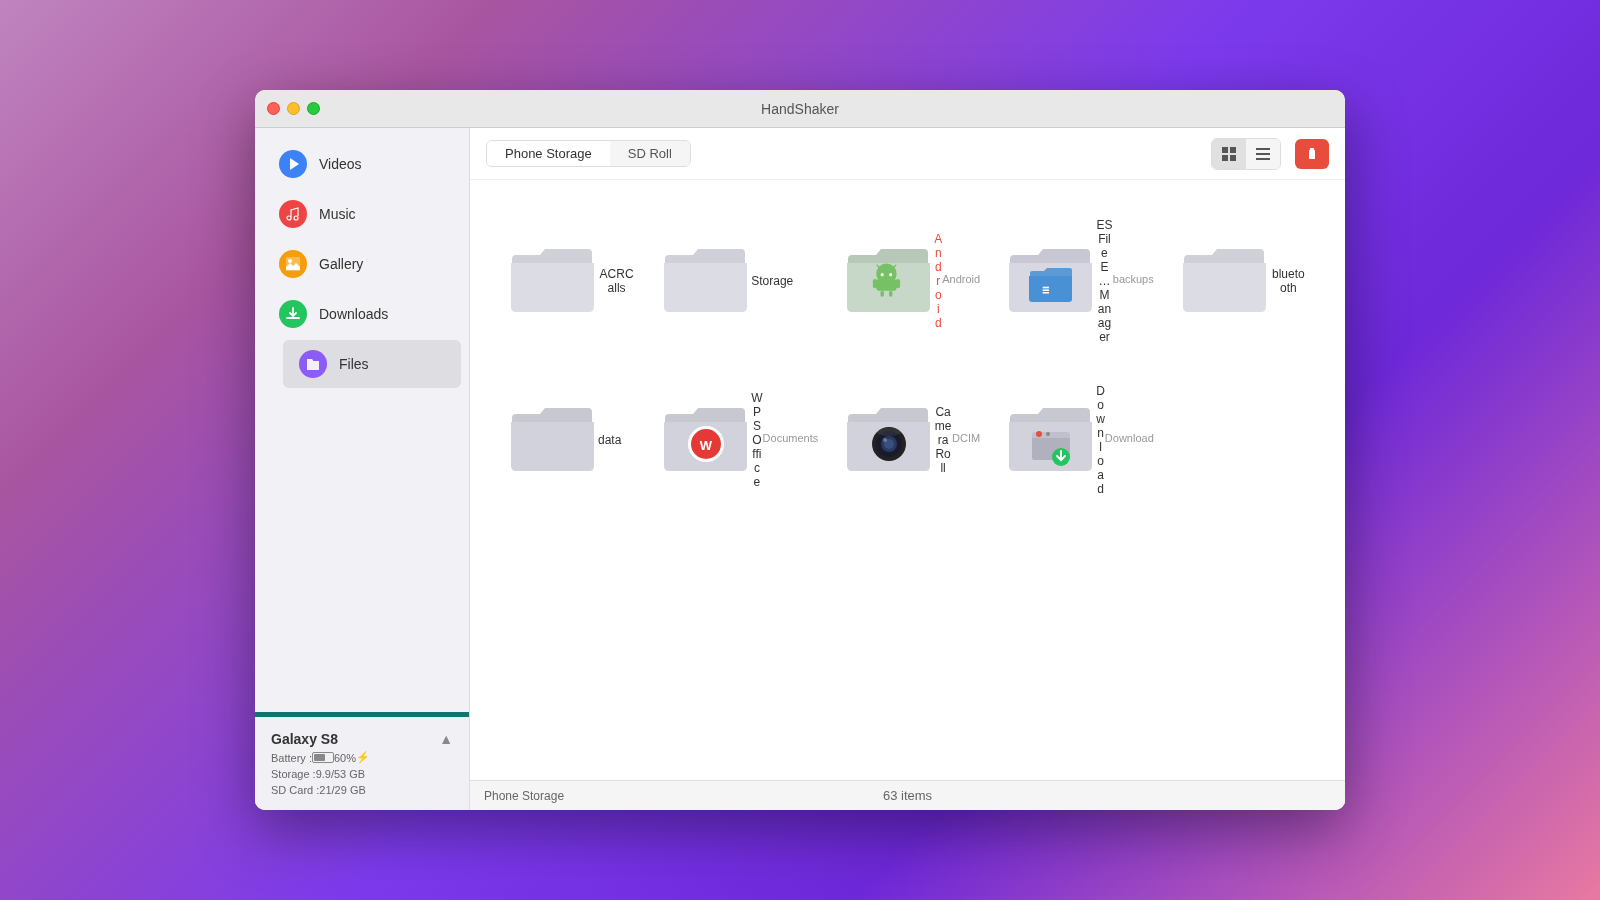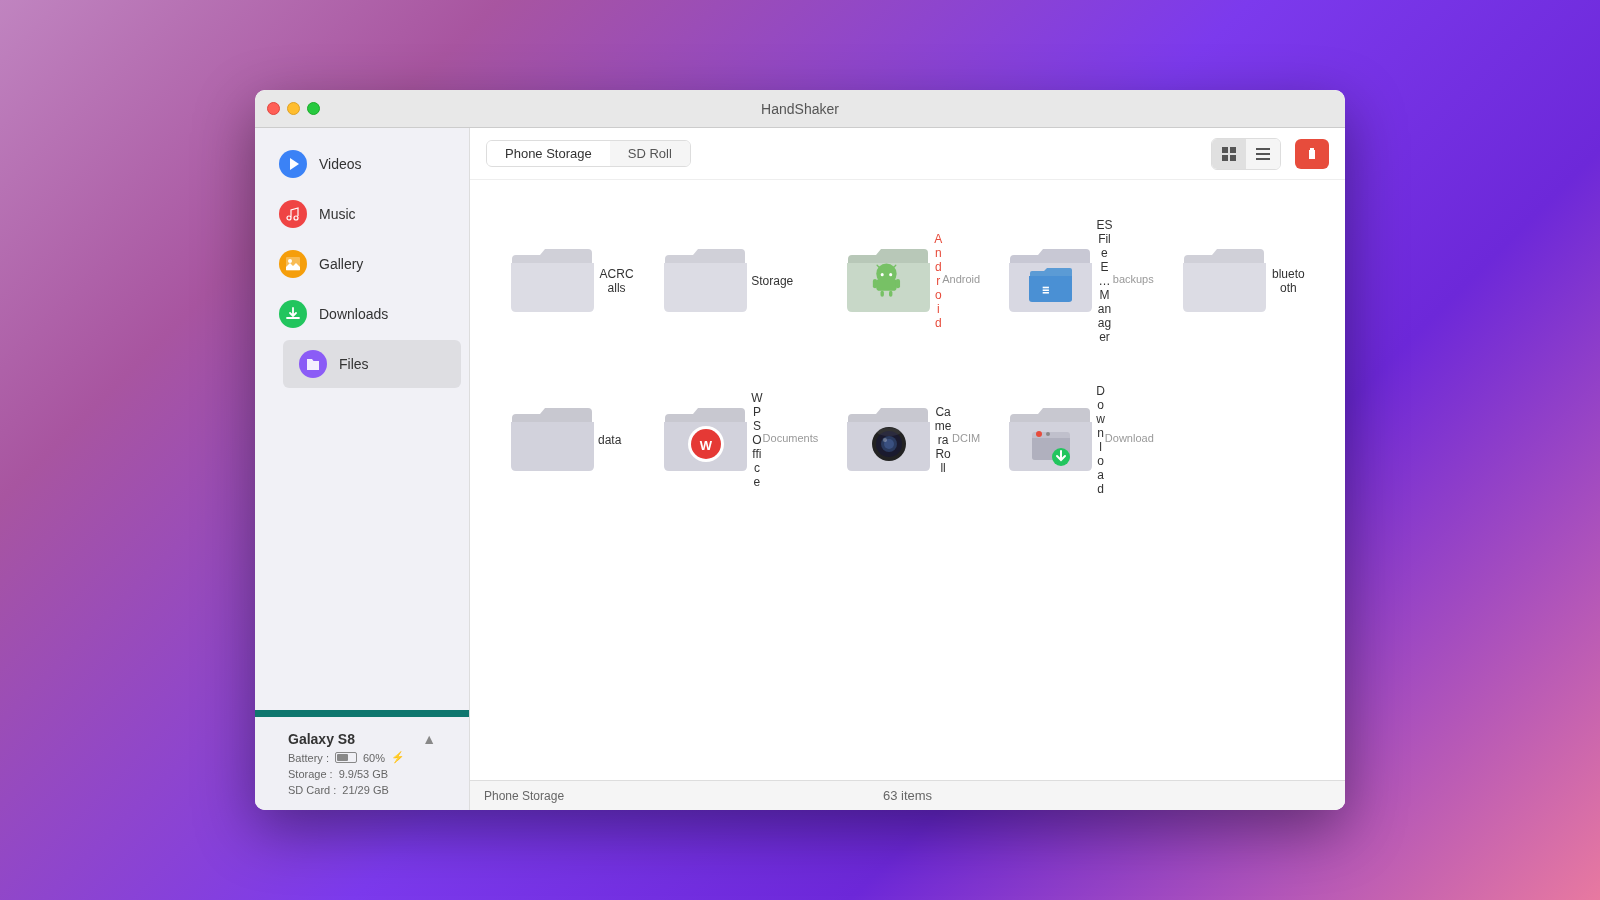--- a/index.html
+++ b/index.html
@@ -97,40 +97,40 @@
     .icon-downloads { background: #22c55e; }
     .icon-files { background: #8b5cf6; }
     .sidebar-item-label {
       font-size: 14px;
       color: #333;
       font-weight: 400;
     }
     .sidebar-icon svg { width: 16px; height: 16px; fill: white; }
     
     .device-info {
-      padding: 14px 33px;
-      border-top: 7px solid #0f766e;
+      padding: 14px 16px;
+      border-top: 5px solid #0f766e;
       background: rgba(240,240,245,0.9);
     }
     .device-name {
       font-size: 14px;
       font-weight: 600;
       color: #333;
       display: flex;
       align-items: center;
       justify-content: space-between;
     }
     .eject-icon { font-size: 14px; color: #888; cursor: pointer; }
     .device-detail {
       font-size: 11px;
       color: #666;
       margin-top: 4px;
       display: flex;
       align-items: center;
-      gap: 6px;
+      gap: 0;
     }
     .battery-icon {
       display: inline-flex;
       align-items: center;
       gap: 2px;
     }
     .battery-body {
       width: 22px;
       height: 11px;
       border: 1.5px solid #888;

